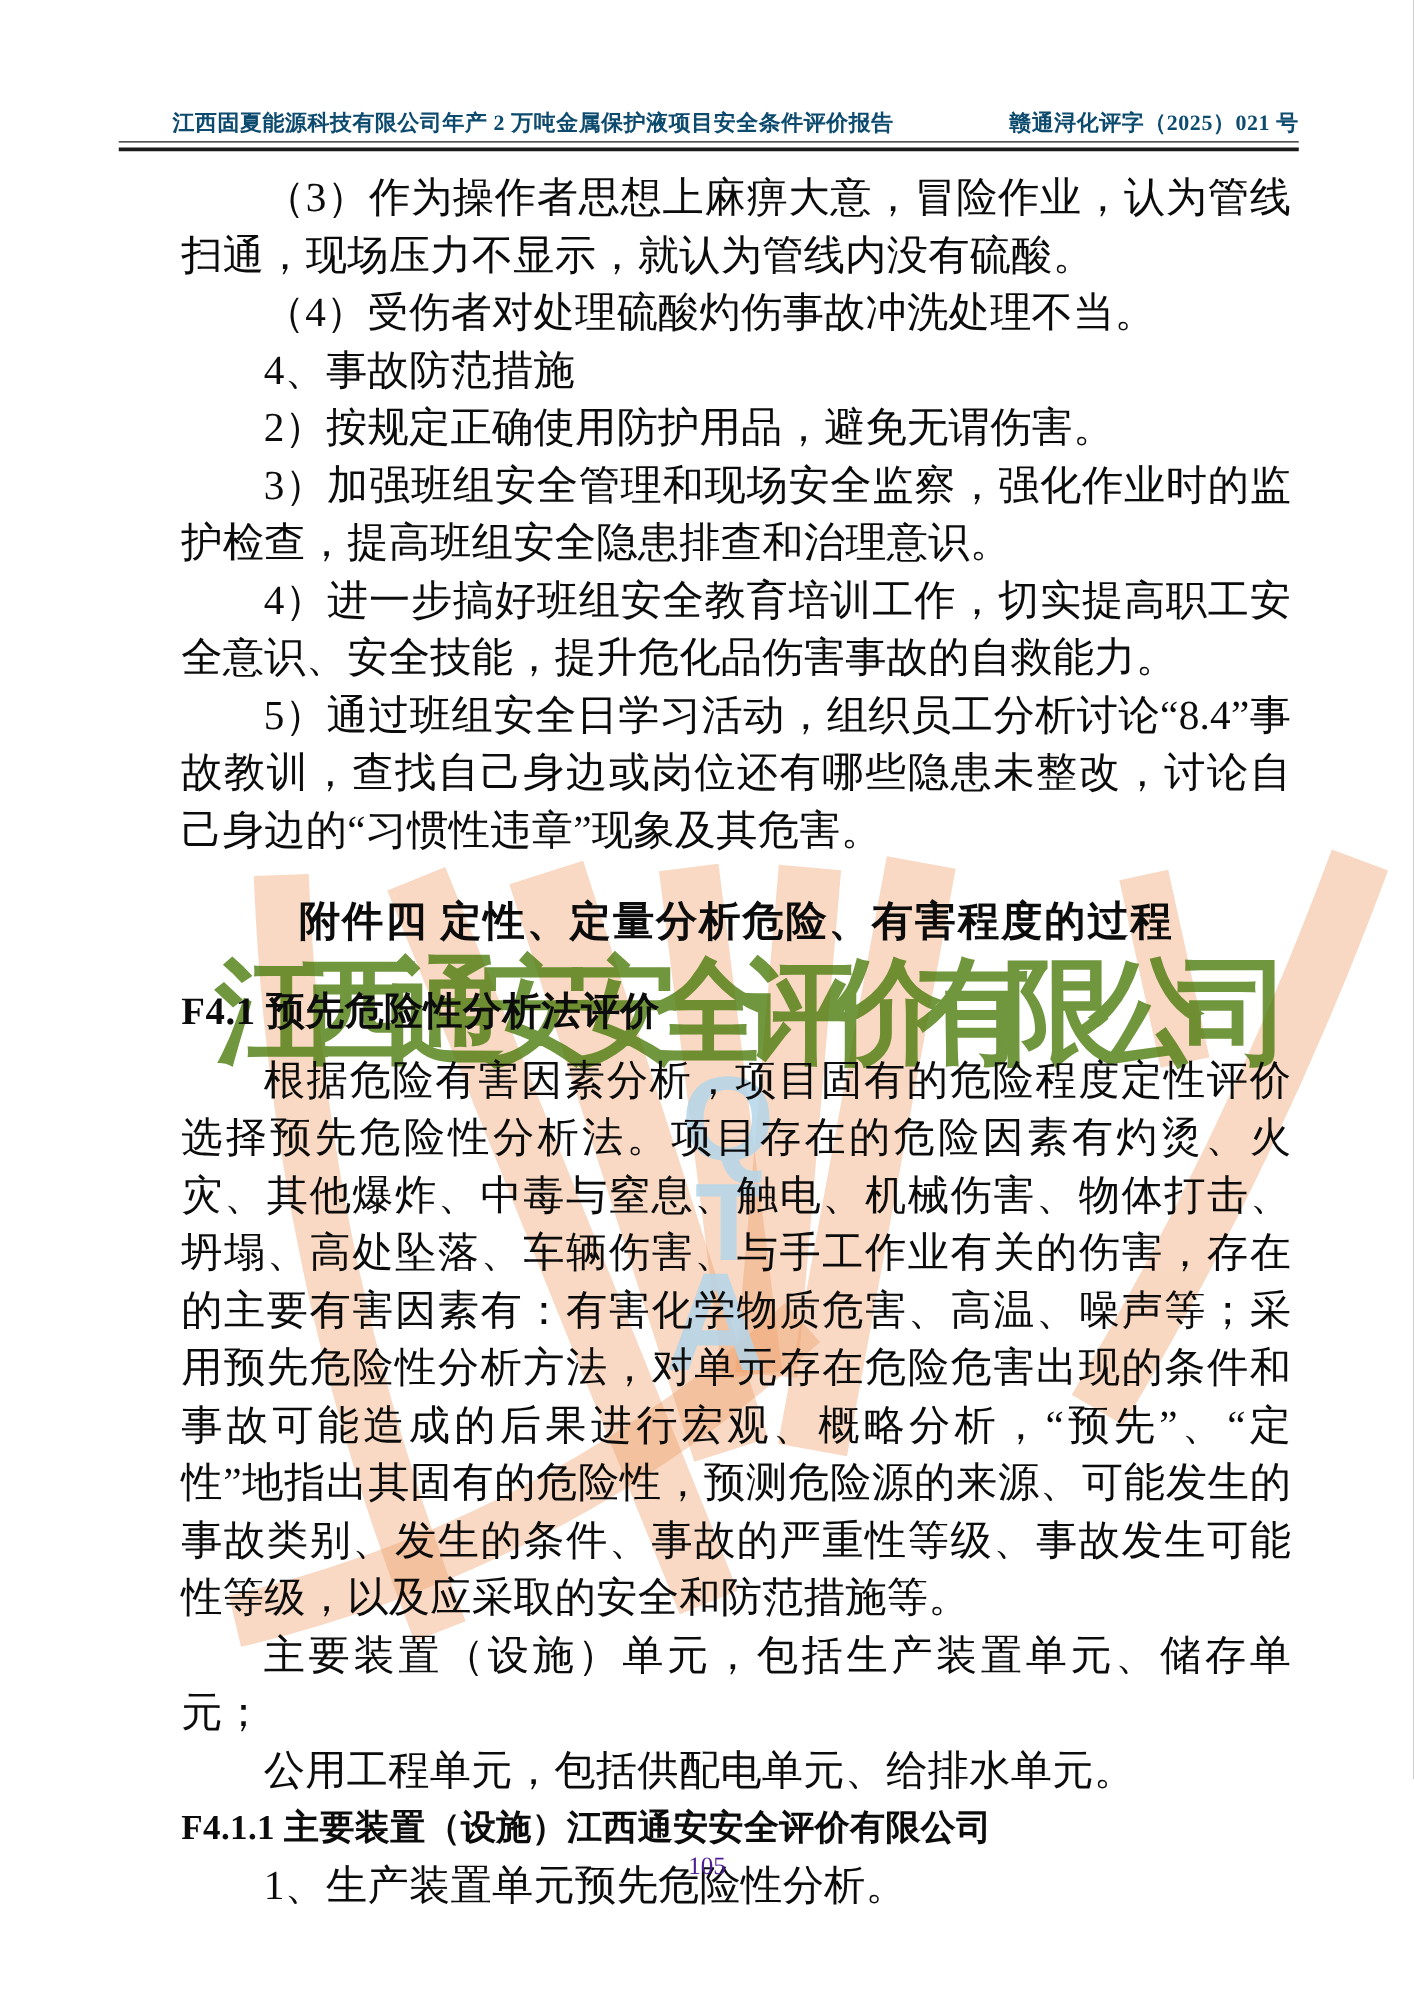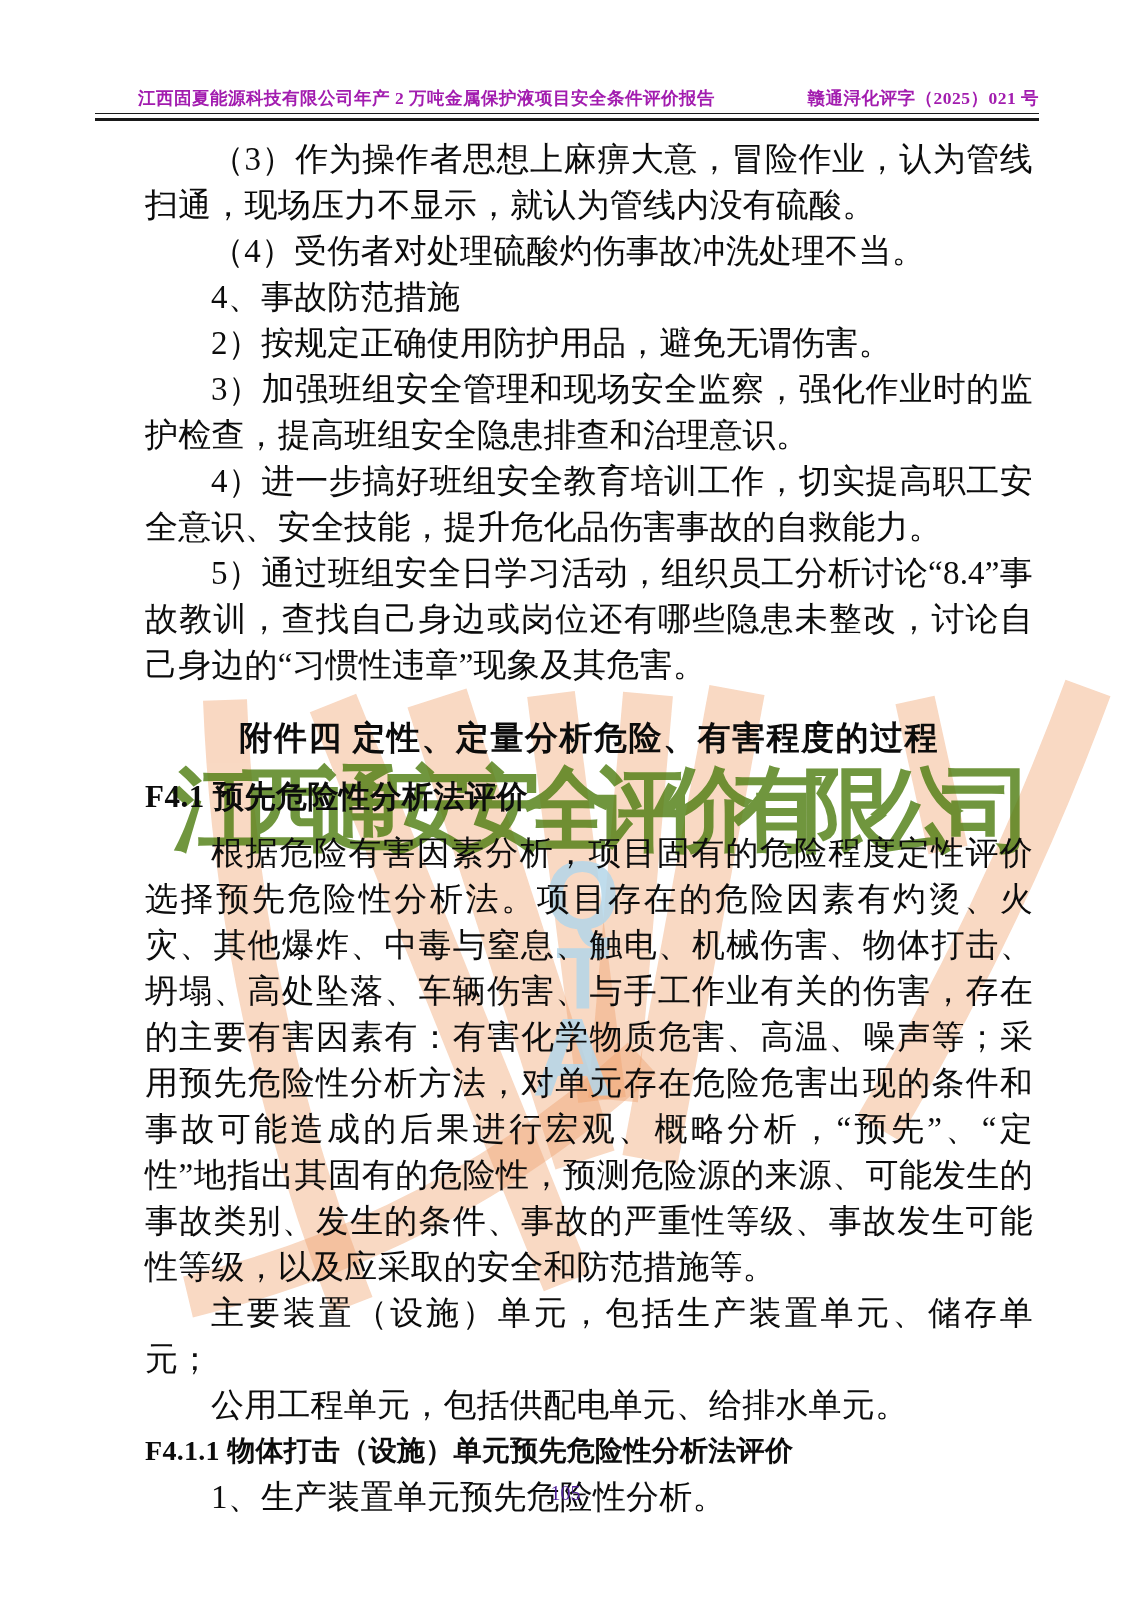--- a/index.html
+++ b/index.html
@@ -10,21 +10,21 @@
     background:#ffffff;
     overflow:hidden;
     font-family:"Liberation Serif","DejaVu Serif",serif;
     color:#0c0c0c;
   }
   
   .header-row{
     position:absolute;top:86px;left:95px;width:944px;
     display:flex;justify-content:space-between;align-items:flex-end;
     font-size:17.5px;font-weight:bold;letter-spacing:0.5px;
-    color:#a21caf;
+    color:#0c4a6e;
   }
   .header-row .hleft{padding-left:43px;}
   .header-rule{
     position:absolute;top:113px;left:95px;width:944px;height:4px;
     border-top:1px solid #1a1a1a;border-bottom:3px solid #1a1a1a;
   }
   
   .watermark{position:absolute;inset:0;z-index:0;}
   .wm-logo{position:absolute;left:0;top:0;}
   .wm-company{
@@ -46,21 +46,21 @@
   }
   .blk{margin:0;}
   .p{
     font-size:33px;line-height:46px;
     text-indent:2em;text-align:justify;text-justify:inter-character;
     letter-spacing:0.2px;
   }
   .h1{
     font-size:33px;line-height:48px;font-weight:bold;
     text-align:center;letter-spacing:1.5px;
-    margin-top:26px;margin-bottom:12px;
+    margin-top:26px;margin-bottom:24px;
   }
   .h2{
     font-size:31px;line-height:46px;font-weight:bold;
     margin-bottom:10px;letter-spacing:0.5px;
   }
   .h3{
     font-size:28px;line-height:46px;font-weight:bold;
     letter-spacing:0.3px;
   }
   
@@ -108,19 +108,19 @@
       <div class="blk p">4、事故防范措施</div>
       <div class="blk p">2）按规定正确使用防护用品，避免无谓伤害。</div>
       <div class="blk p">3）加强班组安全管理和现场安全监察，强化作业时的监护检查，提高班组安全隐患排查和治理意识。</div>
       <div class="blk p">4）进一步搞好班组安全教育培训工作，切实提高职工安全意识、安全技能，提升危化品伤害事故的自救能力。</div>
       <div class="blk p">5）通过班组安全日学习活动，组织员工分析讨论“8.4”事故教训，查找自己身边或岗位还有哪些隐患未整改，讨论自己身边的“习惯性违章”现象及其危害。</div>
       <div class="blk h1">附件四 定性、定量分析危险、有害程度的过程</div>
       <div class="blk h2">F4.1 预先危险性分析法评价</div>
       <div class="blk p">根据危险有害因素分析，项目固有的危险程度定性评价选择预先危险性分析法。项目存在的危险因素有灼烫、火灾、其他爆炸、中毒与窒息、触电、机械伤害、物体打击、坍塌、高处坠落、车辆伤害、与手工作业有关的伤害，存在的主要有害因素有：有害化学物质危害、高温、噪声等；采用预先危险性分析方法，对单元存在危险危害出现的条件和事故可能造成的后果进行宏观、概略分析，“预先”、“定性”地指出其固有的危险性，预测危险源的来源、可能发生的事故类别、发生的条件、事故的严重性等级、事故发生可能性等级，以及应采取的安全和防范措施等。</div>
       <div class="blk p">主要装置（设施）单元，包括生产装置单元、储存单元；</div>
       <div class="blk p">公用工程单元，包括供配电单元、给排水单元。</div>
-      <div class="blk h3">F4.1.1 物体打击（设施）单元预先危险性分析法评价</div>
+      <div class="blk h3">F4.1.1 主要装置（设施）江西通安安全评价有限公司</div>
       <div class="blk p">1、生产装置单元预先危险性分析。</div>
     </div>
 
   <div class="page-number">105</div>
 
 </div>
 
 </body></html>

